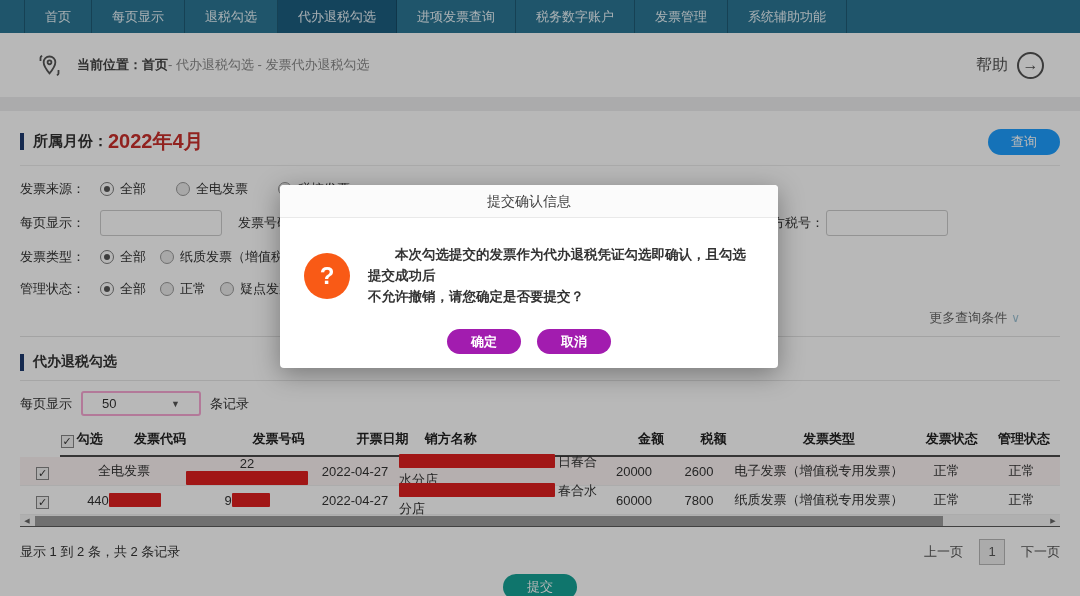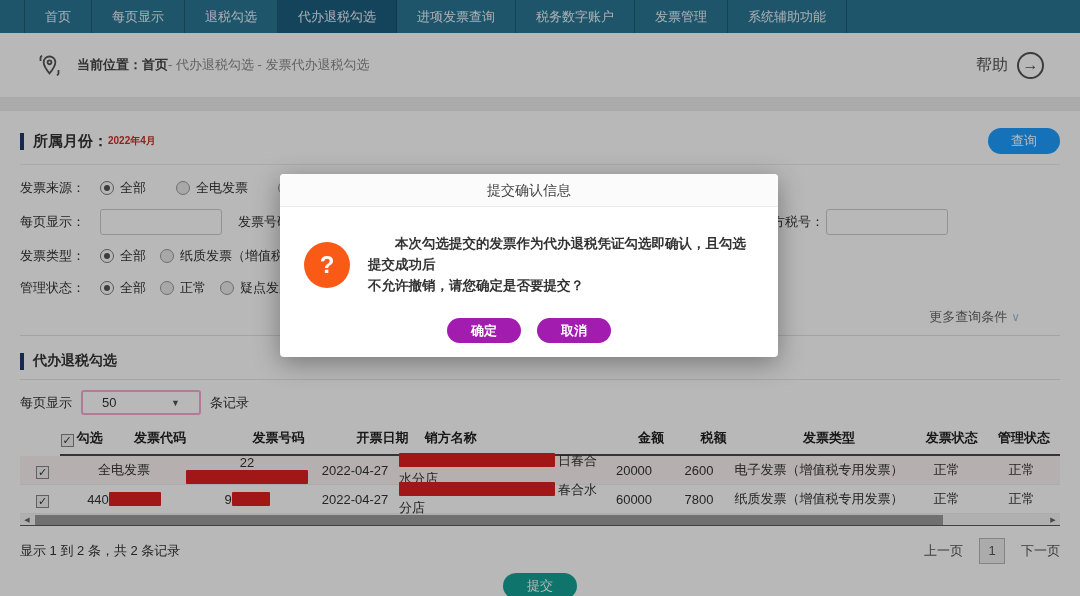--- a/index.html
+++ b/index.html
@@ -18,21 +18,21 @@
   .crumb-icon { width:27px; height:27px; margin-right:14px; flex:none; }
   .crumb-current { color:#444; font-weight:bold; }
   .crumb-trail { color:#888; }
   .help { margin-left:auto; display:flex; align-items:center; gap:9px; color:#555; font-size:16px; cursor:pointer; }
   .help-circle { width:27px; height:27px; border:2px solid #525252; border-radius:50%; display:flex; align-items:center; justify-content:center; font-size:16px; color:#525252; }
   
   .panel { margin-top:14px; background:#fff; height:485px; padding:0 20px; position:relative; }
   .sec-head { display:flex; align-items:center; padding-top:17px; padding-bottom:10px; border-bottom:1px solid #ececec; }
   .bar { width:4px; height:17px; background:#1e3a6e; margin-right:9px; flex:none; }
   .sec-title { font-size:15px; font-weight:bold; color:#333; }
-  .month { color:#c9302c; font-size:10px; font-weight:bold; }
+  .month { color:#c9302c; font-size:20px; font-weight:bold; }
   .btn-query { margin-left:auto; width:72px; height:26px; border-radius:13px; background:#1e9fff; color:#fff; text-align:center; line-height:26px; cursor:pointer; }
   
   .filters { padding-top:10px; }
   .frow { display:flex; align-items:center; height:26px; margin-bottom:6px; }
   .frow.inputs { height:30px; }
   .flabel { width:80px; color:#333; flex:none; }
   .radio { display:flex; align-items:center; margin-right:30px; cursor:pointer; }
   .rdot { width:14px; height:14px; border-radius:50%; border:1px solid #9a9a9a; background:#e9e9e9; margin-right:6px; position:relative; flex:none; }
   .radio.on .rdot { background:#fdfdfd; border-color:#7c7c7c; }
   .radio.on .rdot::after { content:""; position:absolute; left:3px; top:3px; width:6px; height:6px; border-radius:50%; background:#555; }
@@ -67,21 +67,21 @@
   .sb-track { flex:1; }
   
   .foot { display:flex; align-items:center; margin-top:12px; }
   .pager { margin-left:auto; display:flex; align-items:center; gap:16px; color:#555; }
   .page-box { width:26px; height:26px; border:1px solid #b7b7b7; background:#ededed; text-align:center; line-height:24px; cursor:pointer; }
   .pager-link { cursor:pointer; }
   .submit-row { display:flex; justify-content:center; margin-top:9px; }
   .btn-submit { width:74px; height:26px; border-radius:13px; background:#16a296; color:#fff; text-align:center; line-height:26px; cursor:pointer; }
   
   .overlay { position:absolute; left:0; top:0; right:0; bottom:0; background:rgba(0,0,0,0.28); z-index:40; }
-  .modal { position:absolute; left:280px; top:174px; width:498px; height:183px; background:#fff; border-radius:4px; box-shadow:0 6px 26px rgba(0,0,0,.35); z-index:50; }
+  .modal { position:absolute; left:280px; top:185px; width:498px; height:183px; background:#fff; border-radius:4px; box-shadow:0 6px 26px rgba(0,0,0,.35); z-index:50; }
   .modal-head { height:33px; line-height:33px; text-align:center; background:#fbfbfb; border-bottom:1px solid #e9e9e9; font-size:14px; color:#444; border-radius:4px 4px 0 0; }
   .modal-body { position:relative; padding:0 22px 0 88px; }
   .q-circle { position:absolute; left:24px; top:35px; width:46px; height:46px; border-radius:50%; background:#f95a16; color:#fff; font-size:24px; font-weight:bold; display:flex; align-items:center; justify-content:center; }
   .msg { font-weight:bold; font-size:13.5px; line-height:21px; color:#333; padding-top:26px; }
   .msg .l1 { text-indent:2em; }
   .modal-btns { display:flex; justify-content:center; gap:16px; margin-top:22px; margin-left:-66px; }
   .btn-blue { width:74px; height:25px; border-radius:13px; background:#a21caf; color:#fff; text-align:center; line-height:25px; font-weight:bold; cursor:pointer; }
 </style>
 </head>
 <body>

